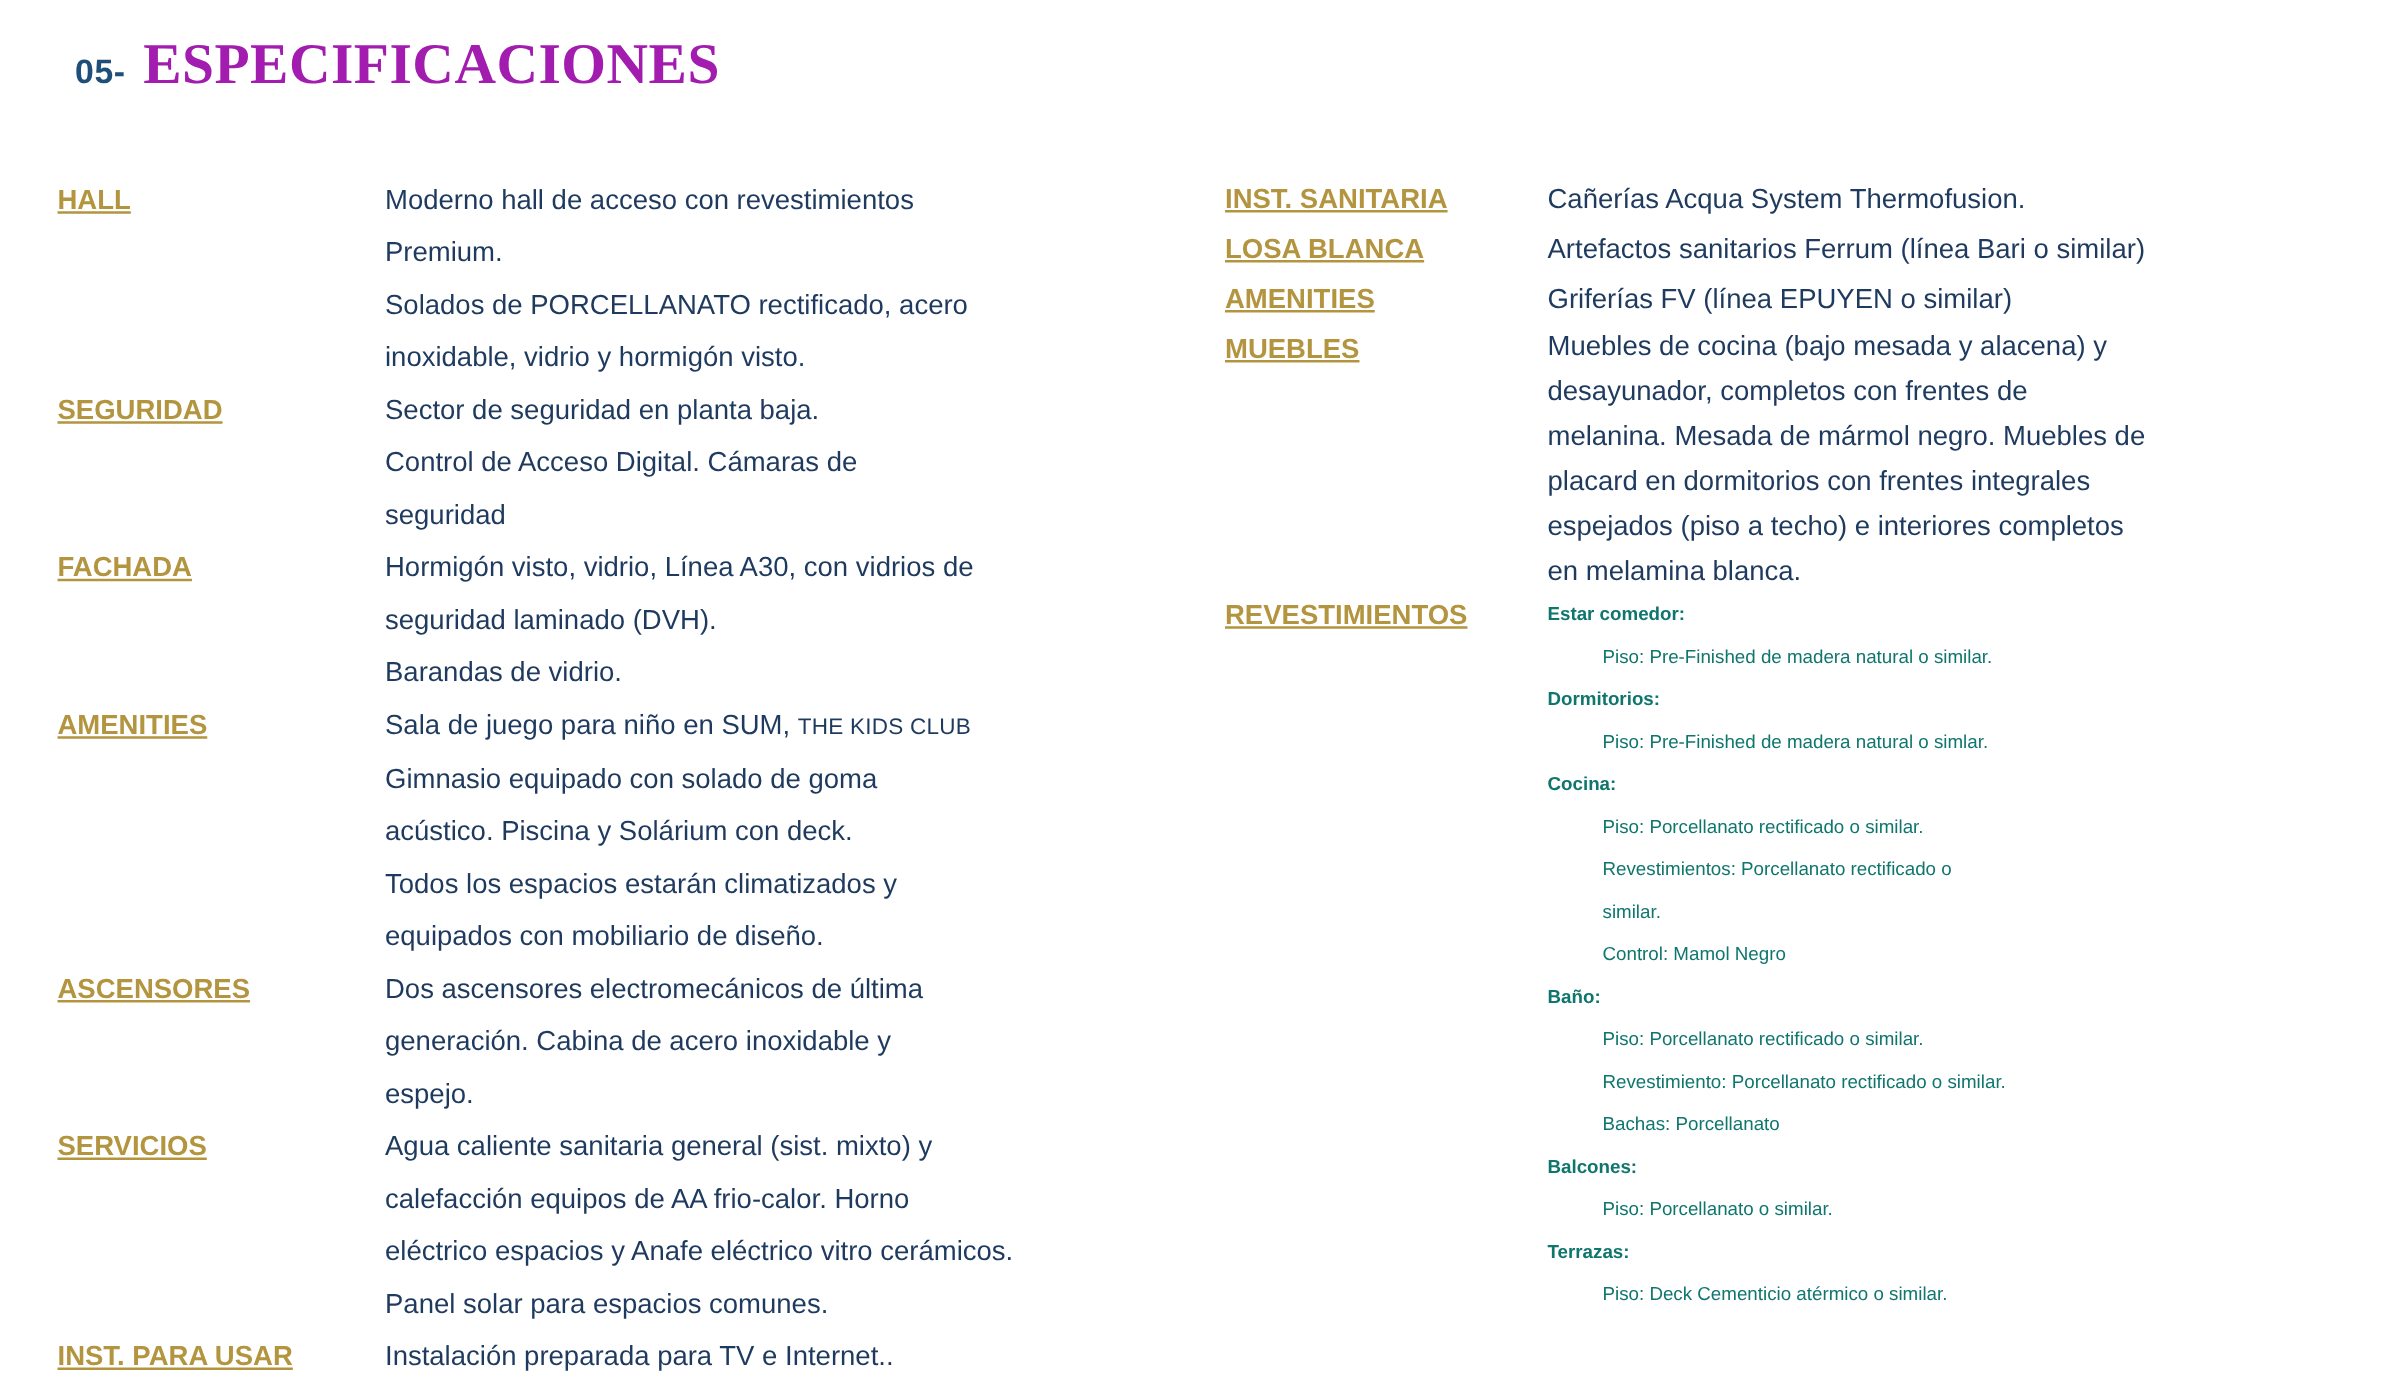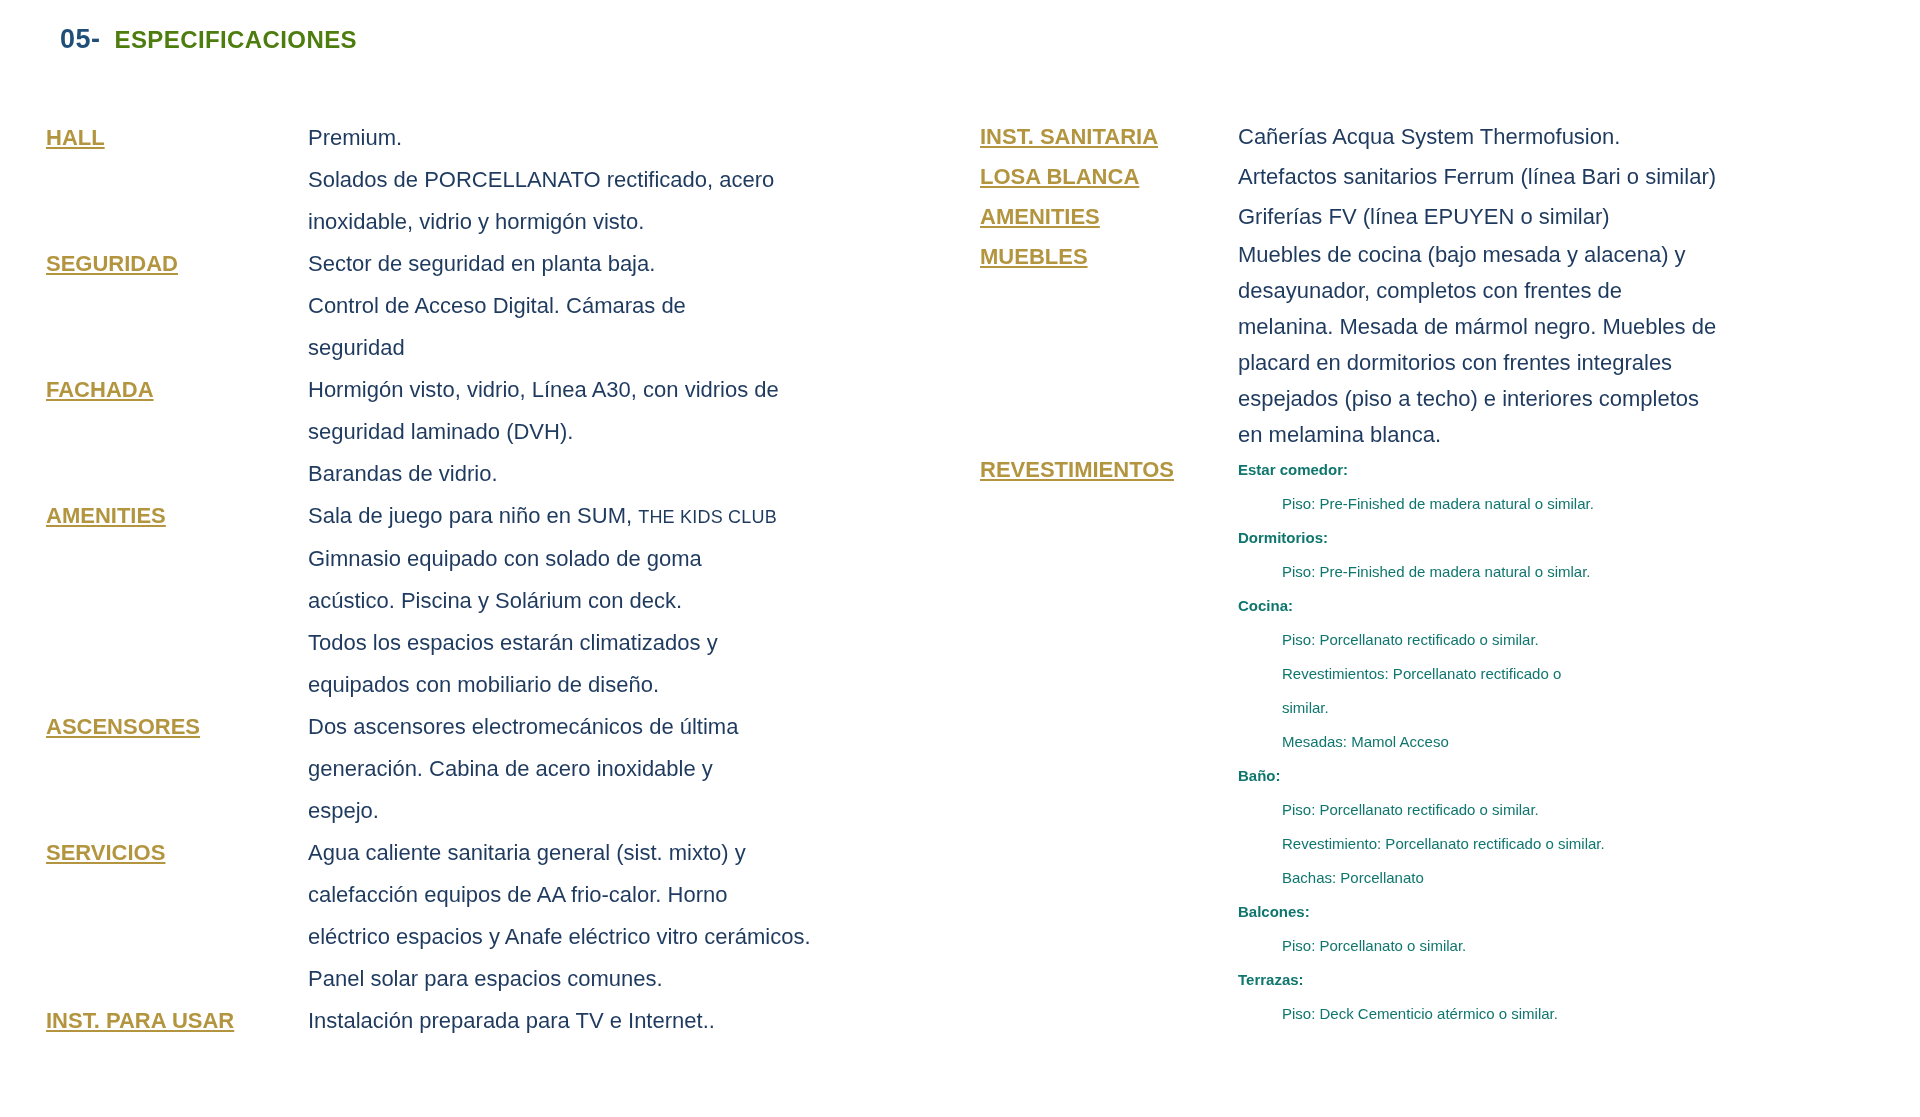--- a/index.html
+++ b/index.html
@@ -30,24 +30,25 @@
     margin-top: 6px;
     margin-bottom: 62px;
   }
   .title-number {
     font-size: 27px;
     font-weight: bold;
     color: #1f4e79;
     letter-spacing: 0.5px;
   }
   .title-text {
-    font-size: 24px;
-    font-weight: bold;
-    color: #4d7c0f;
+    font-size: 46px;
+    font-weight: bold;
+    color: #a21caf;
     letter-spacing: 0.4px;
+    font-family: Liberation Serif, serif;
   }
   
   .columns {
     display: flex;
     gap: 0px;
     align-items: flex-start;
   }
   .col-left {
     width: 950px;
     flex: 0 0 950px;
@@ -129,20 +130,21 @@
     <span class="title-text">ESPECIFICACIONES</span>
   </div>
 
   <div class="columns">
 
     <div class="col-left">
 
       <div class="spec-row">
         <div class="spec-label">HALL</div>
         <div class="spec-body">
+          <span class="line">Moderno hall de acceso con revestimientos</span>
           <span class="line">Premium.</span>
           <span class="line">Solados de PORCELLANATO rectificado, acero</span>
           <span class="line">inoxidable, vidrio y hormigón visto.</span>
         </div>
       </div>
 
       <div class="spec-row">
         <div class="spec-label">SEGURIDAD</div>
         <div class="spec-body">
           <span class="line">Sector de seguridad en planta baja.</span>
@@ -241,21 +243,21 @@
           <span class="sub">Estar comedor:</span>
           <span class="txt">Piso: Pre-Finished de madera natural o similar.</span>
 
           <span class="sub">Dormitorios:</span>
           <span class="txt">Piso: Pre-Finished de madera natural o simlar.</span>
 
           <span class="sub">Cocina:</span>
           <span class="txt">Piso: Porcellanato rectificado o similar.</span>
           <span class="txt">Revestimientos: Porcellanato rectificado o</span>
           <span class="txt">similar.</span>
-          <span class="txt">Mesadas: Mamol Acceso</span>
+          <span class="txt">Control: Mamol Negro</span>
 
           <span class="sub">Baño:</span>
           <span class="txt">Piso: Porcellanato rectificado o similar.</span>
           <span class="txt">Revestimiento: Porcellanato rectificado o similar.</span>
           <span class="txt">Bachas: Porcellanato</span>
 
           <span class="sub">Balcones:</span>
           <span class="txt">Piso: Porcellanato o similar.</span>
 
           <span class="sub">Terrazas:</span>

